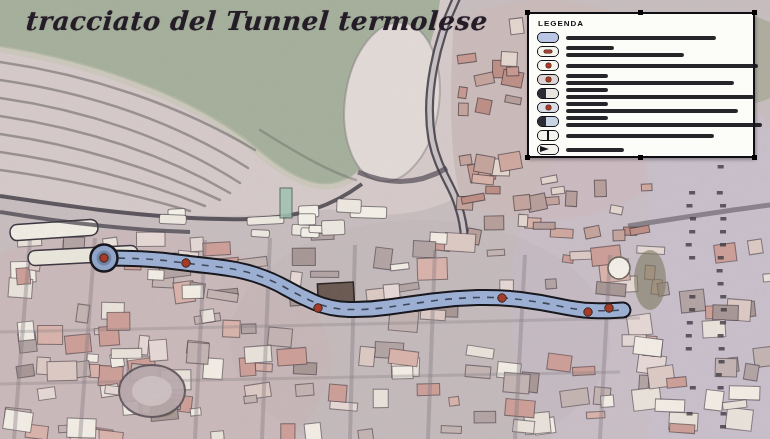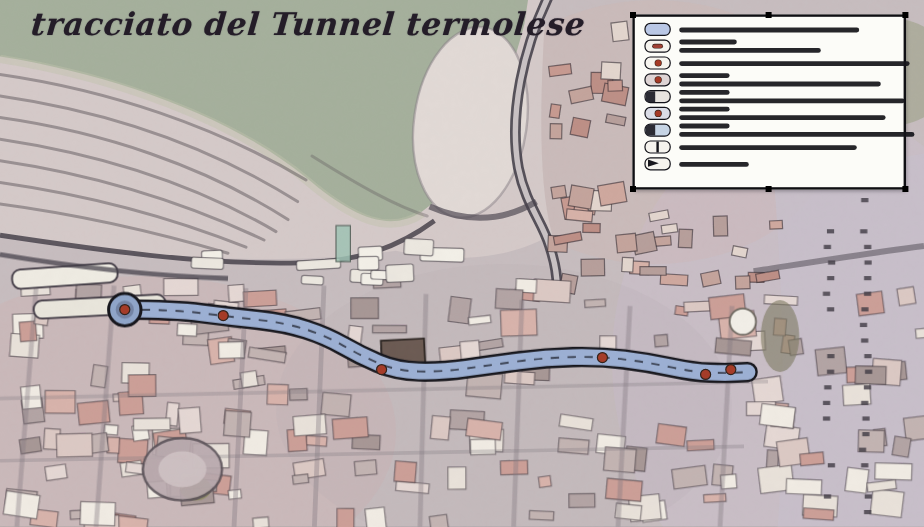--- a/index.html
+++ b/index.html
@@ -410,20 +410,21 @@
 
   <div class="map-title">tracciato del Tunnel termolese</div>
 
   <div class="legend">
     <div class="h h-tl"></div>
     <div class="h h-tm"></div>
     <div class="h h-tr"></div>
     <div class="h h-bl"></div>
     <div class="h h-bm"></div>
     <div class="h h-br"></div>
+    <div class="legend-title">LEGENDA</div>
     <div id="legend-rows">
         <div class="lrow">
           <div class="swatch" style="background: rgb(185, 199, 229);"></div>
           <div class="blines">
             <div class="bar" style="width: 150px;"></div>
           </div>
         </div>
         <div class="lrow">
           <div class="swatch" style="background: rgb(245, 243, 238);">
             <div class="dash"></div>

